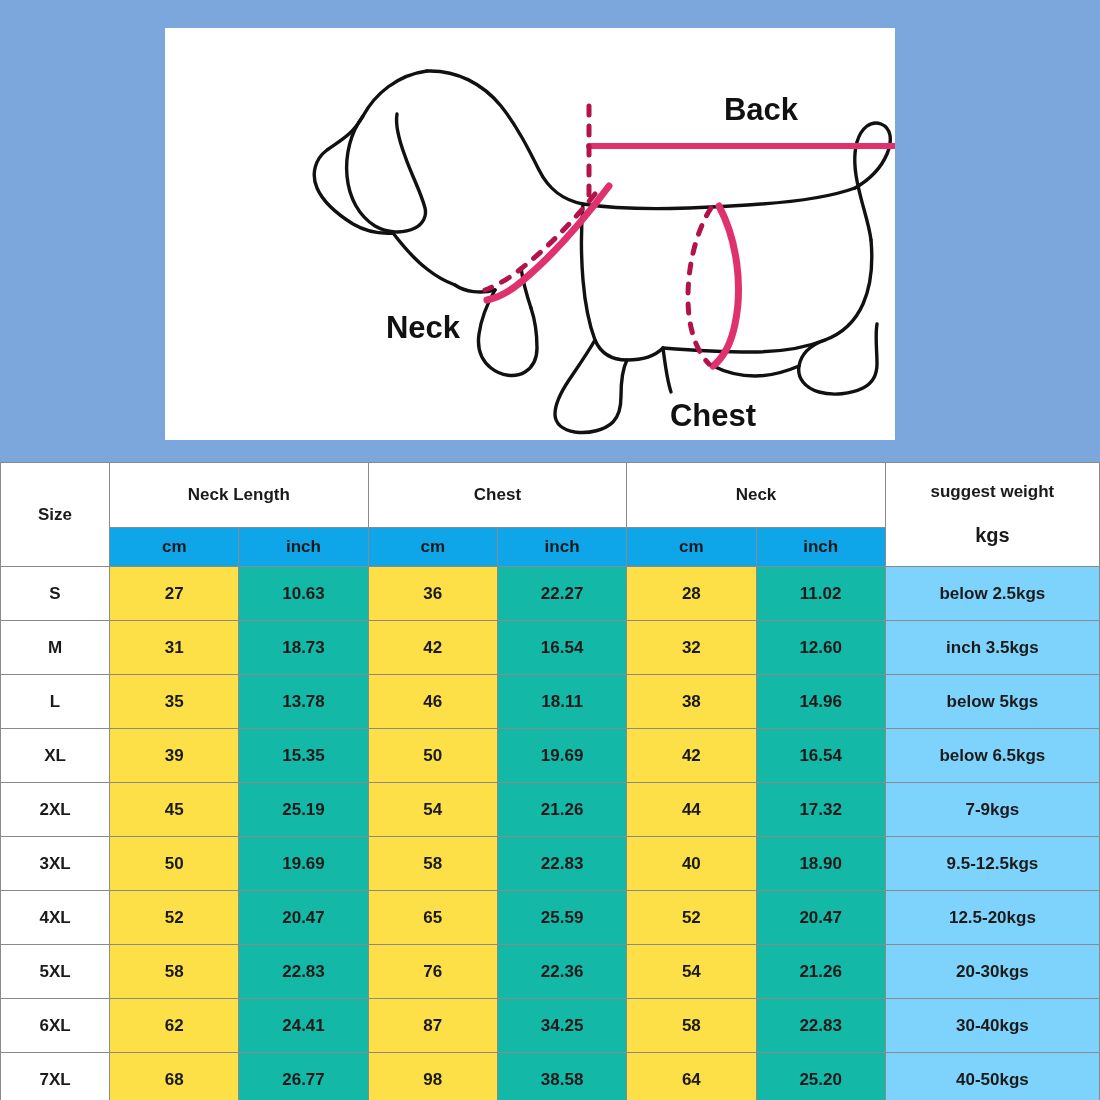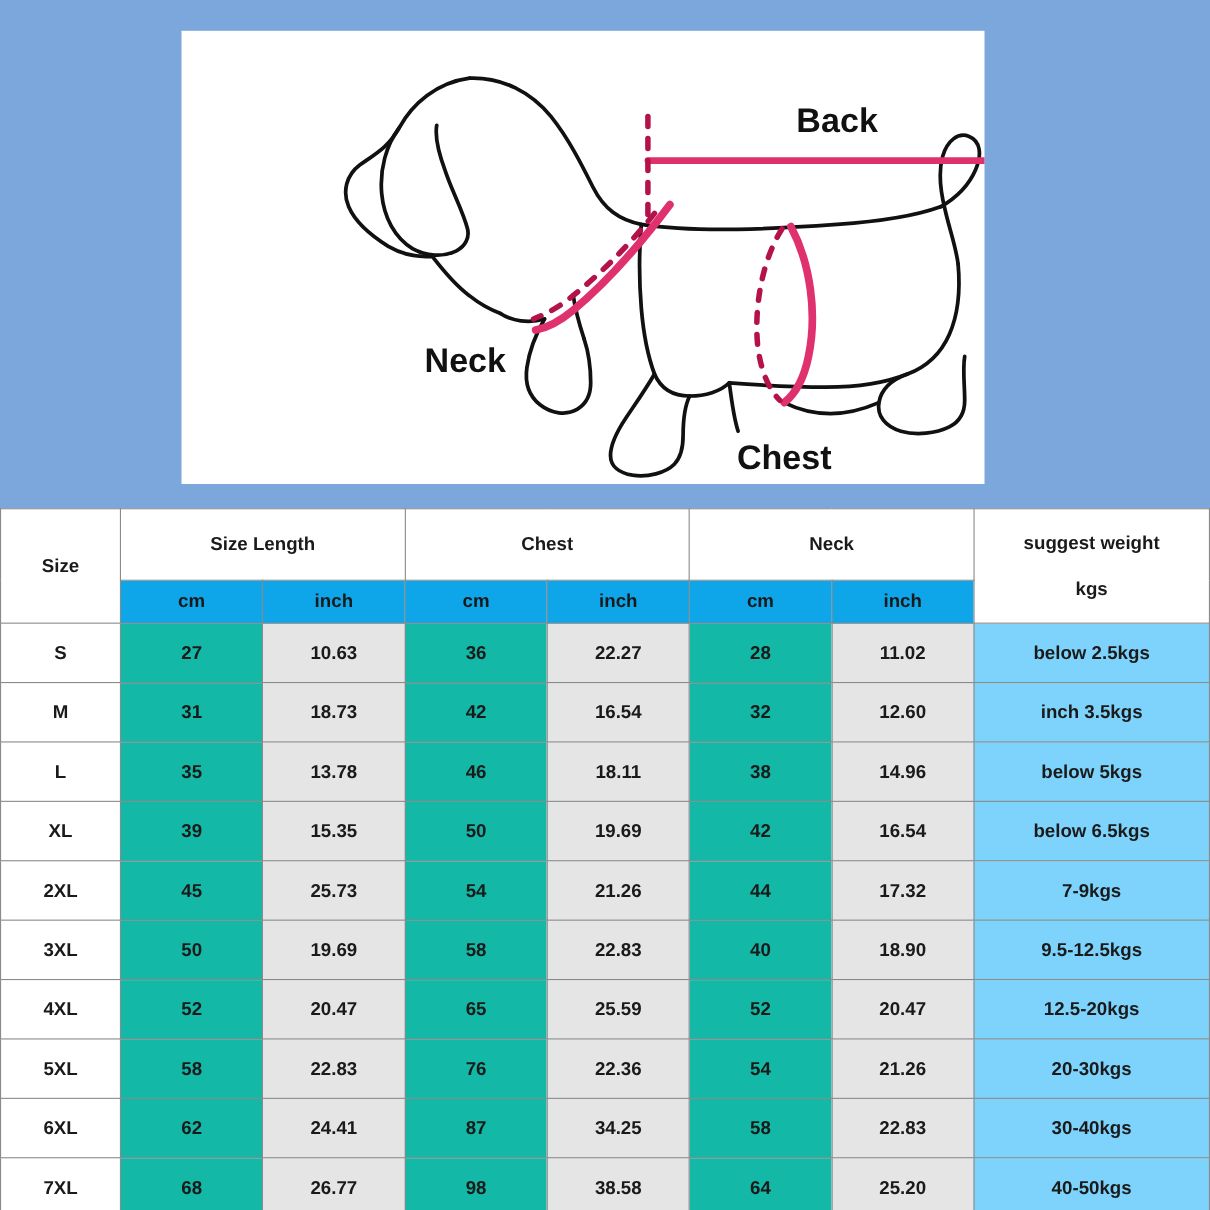--- a/index.html
+++ b/index.html
@@ -80,22 +80,22 @@
   .hdr-unit {
     font-size: 17px;
     height: 38px;
     background: #0ea5e9;
   }
   .col-size { width: 108px; }
   .col-num  { width: 128px; }
   .col-w    { width: 212px; }
 
   td.size-cell { background: #ffffff; }
-  td.cm-cell   { background: #14b8a6; }
-  td.inch-cell { background: #e5e5e5; }
+  td.cm-cell   { background: #fde047; }
+  td.inch-cell { background: #14b8a6; }
   td.wt-cell   { background: #7dd3fc; }
 
   tr.data-row td { height: 53px; }
 </style>
 </head>
 <body>
 
 <div id="page">
 
   <div class="diagram-wrap">
@@ -188,26 +188,26 @@
           <col class="col-num">
         <col class="col-num">
           <col class="col-num">
           <col class="col-num">
         <col class="col-num">
           <col class="col-w">
       </colgroup>
       <thead>
         <tr>
           <th class="hdr-top" rowspan="2">Size</th>
-          <th class="hdr-top" colspan="2">Size Length</th>
+          <th class="hdr-top" colspan="2">Neck Length</th>
           <th class="hdr-top" colspan="2">Chest</th>
           <th class="hdr-top" colspan="2">Neck</th>
           <th class="hdr-top" rowspan="2">
             <div>suggest weight</div>
-            <div style="font-size:17px;margin-top:22px">kgs</div>
+            <div style="font-size:20px;margin-top:22px">kgs</div>
           </th>
         </tr>
         <tr>
           <th class="hdr-unit">cm</th>
           <th class="hdr-unit">inch</th>
           <th class="hdr-unit">cm</th>
           <th class="hdr-unit">inch</th>
           <th class="hdr-unit">cm</th>
           <th class="hdr-unit">inch</th>
         </tr>
@@ -254,21 +254,21 @@
           <td class="cm-cell">50</td>
           <td class="inch-cell">19.69</td>
           <td class="cm-cell">42</td>
           <td class="inch-cell">16.54</td>
           <td class="wt-cell">below 6.5kgs</td>
         </tr>
 
         <tr class="data-row">
           <td class="size-cell">2XL</td>
           <td class="cm-cell">45</td>
-          <td class="inch-cell">25.73</td>
+          <td class="inch-cell">25.19</td>
           <td class="cm-cell">54</td>
           <td class="inch-cell">21.26</td>
           <td class="cm-cell">44</td>
           <td class="inch-cell">17.32</td>
           <td class="wt-cell">7-9kgs</td>
         </tr>
 
         <tr class="data-row">
           <td class="size-cell">3XL</td>
           <td class="cm-cell">50</td>

